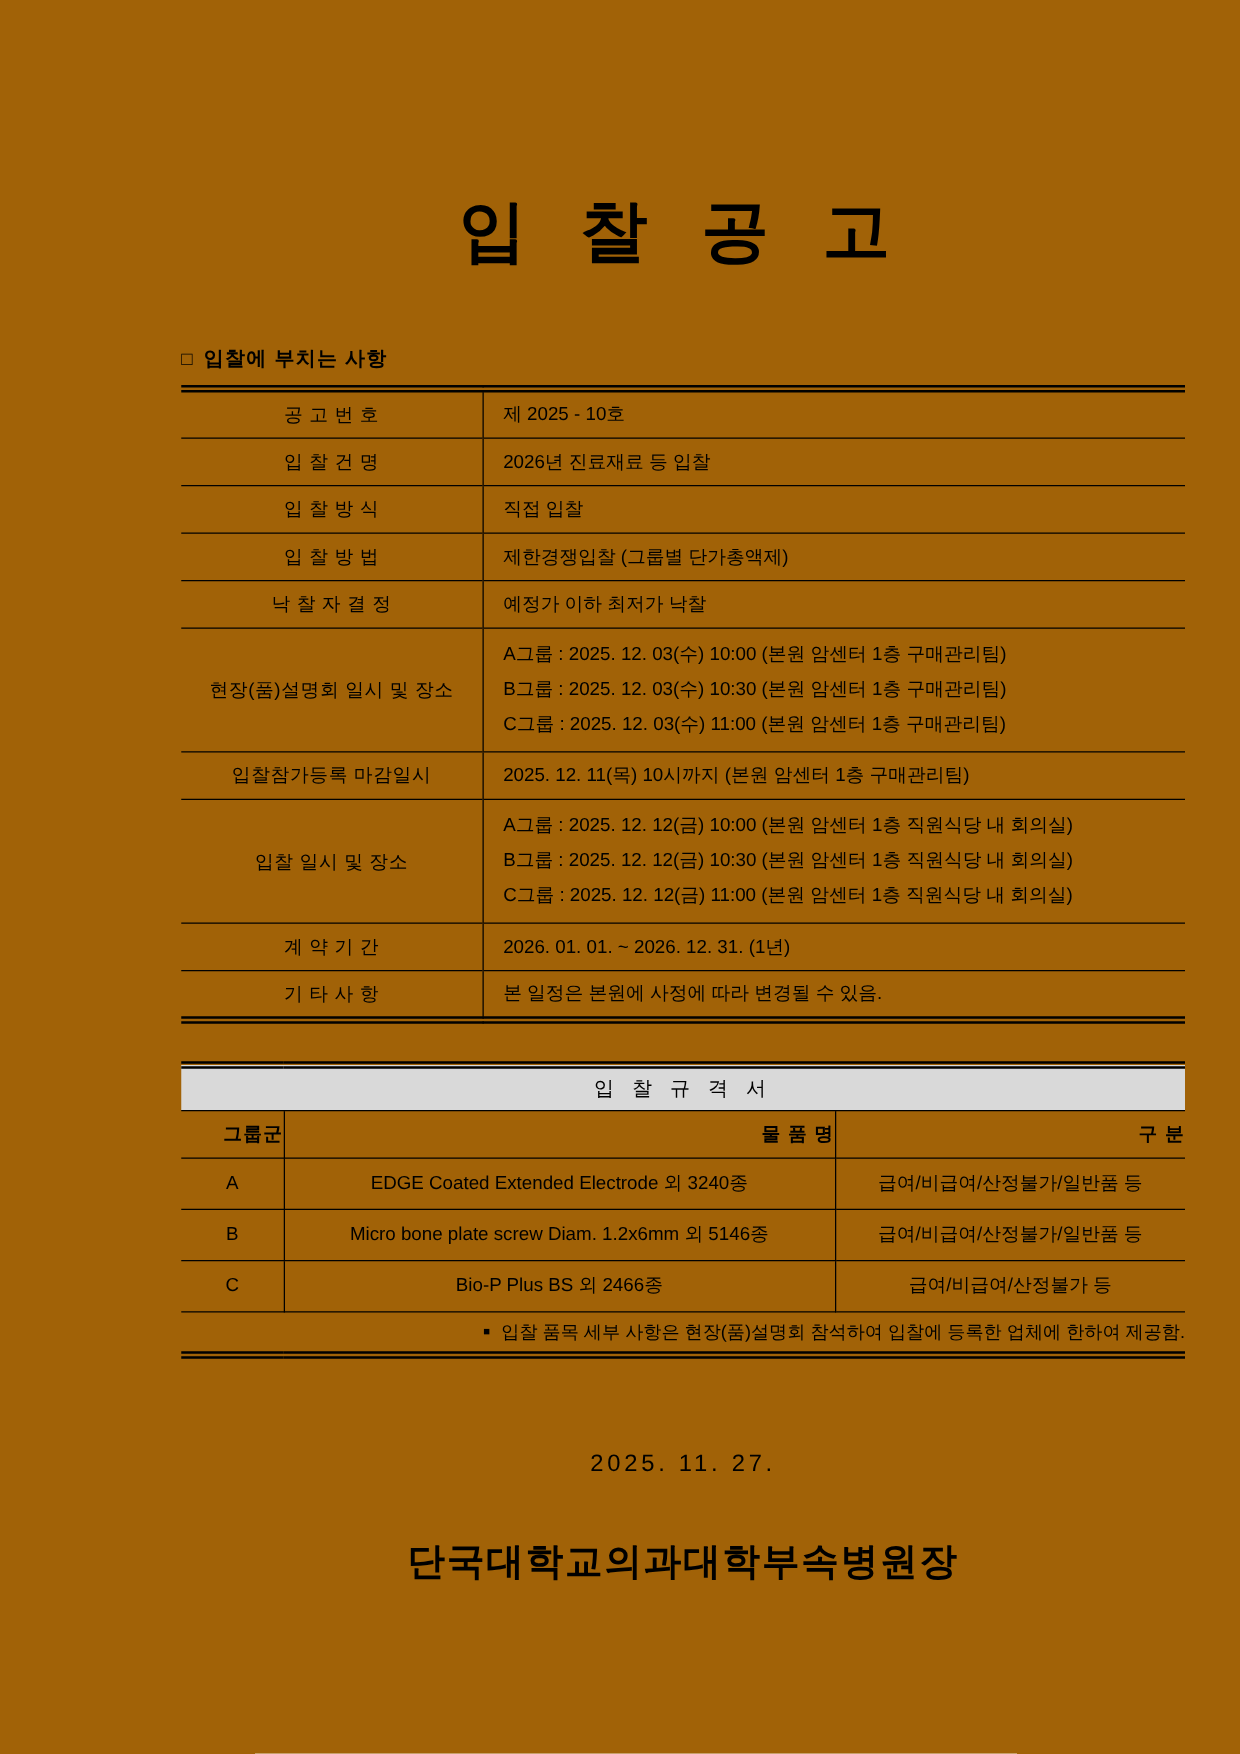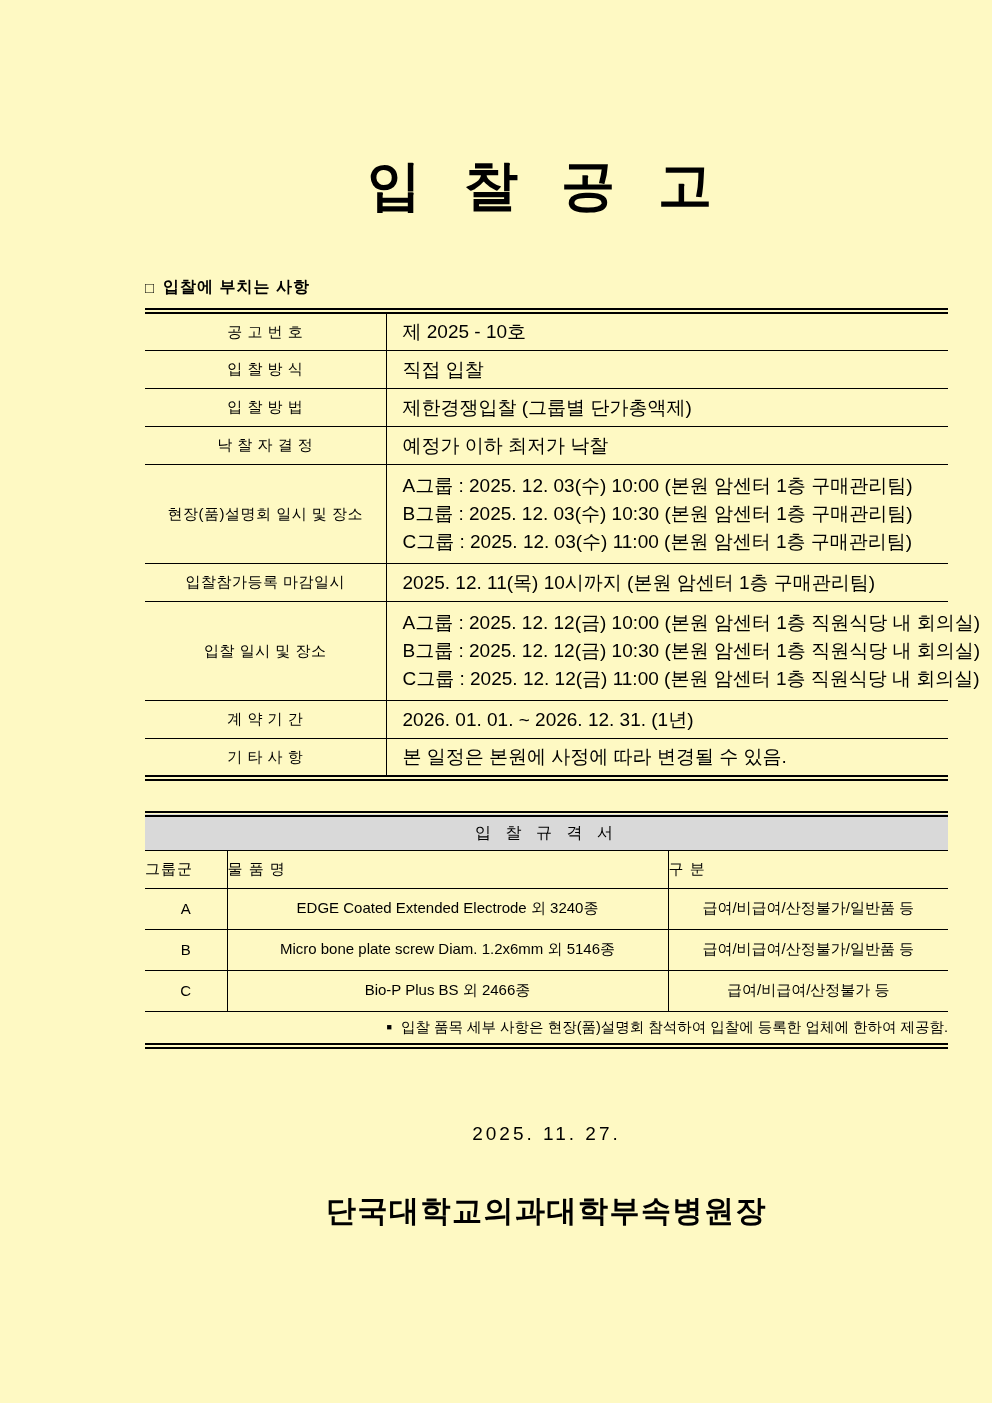--- a/index.html
+++ b/index.html
@@ -2,21 +2,21 @@
 <html><head>
 <meta charset="utf-8">
 <style>
   * { margin: 0; padding: 0; box-sizing: border-box; }
   html, body { background: #ffffff; }
   body {
     width: 992px; height: 1403px;
     font-family: "Liberation Sans", "DejaVu Sans", sans-serif;
     color: #000000;
   }
-  .page { position: relative; width: 992px; height: 1403px; background: #fef9c3; overflow: hidden; }
+  .page { position: relative; width: 992px; height: 1403px; background: #a16207; overflow: hidden; }
   .content { position: absolute; left: 145px; top: 0; width: 803px; }
 
   .doc-title {
     margin-top: 156px;
     text-align: center;
     font-size: 54px;
     font-weight: 800;
     letter-spacing: 14px;
     white-space: nowrap;
     line-height: 1.1;
@@ -44,21 +44,21 @@
   .bid-table th {
     width: 241px;
     border-right: 1.5px solid #000;
     font-weight: 400;
     font-size: 15px;
     text-align: center;
     padding: 4px 6px;
     letter-spacing: 0.5px;
   }
   .bid-table td {
-    font-size: 19px;
+    font-size: 15px;
     text-align: left;
     padding: 4px 6px 4px 16px;
   }
   .bid-table tr.single th, .bid-table tr.single td { height: 38px; }
   .bid-table tr.multi th, .bid-table tr.multi td { height: 99px; }
   .bid-table tr + tr th, .bid-table tr + tr td { border-top: 1.5px solid #000; }
   .bid-table .line { line-height: 28px; white-space: nowrap; }
 
   
   .spec-table {
@@ -71,22 +71,22 @@
     height: 36px;
     text-align: center;
     font-size: 16px;
     font-weight: 400;
     letter-spacing: 5px;
     border-bottom: 1.5px solid #000;
   }
   .spec-table .cols th {
     height: 38px;
     font-size: 15px;
-    font-weight: 400;
-    text-align: left;
+    font-weight: 700;
+    text-align: right;
     border-bottom: 1.5px solid #000;
     letter-spacing: 1px;
   }
   .spec-table .data td {
     height: 41px;
     font-size: 15px;
     text-align: center;
     border-bottom: 1.5px solid #000;
     white-space: nowrap;
   }
@@ -136,20 +136,26 @@
 
     <table class="bid-table">
       <tbody>
         <tr class="single">
           <th>공 고 번 호</th>
           <td>
               <div class="line">제 2025 - 10호</div>
             </td>
         </tr>
         <tr class="single">
+          <th>입 찰 건 명</th>
+          <td>
+              <div class="line">2026년 진료재료 등 입찰</div>
+            </td>
+        </tr>
+        <tr class="single">
           <th>입 찰 방 식</th>
           <td>
               <div class="line">직접 입찰</div>
             </td>
         </tr>
         <tr class="single">
           <th>입 찰 방 법</th>
           <td>
               <div class="line">제한경쟁입찰 (그룹별 단가총액제)</div>
             </td>

